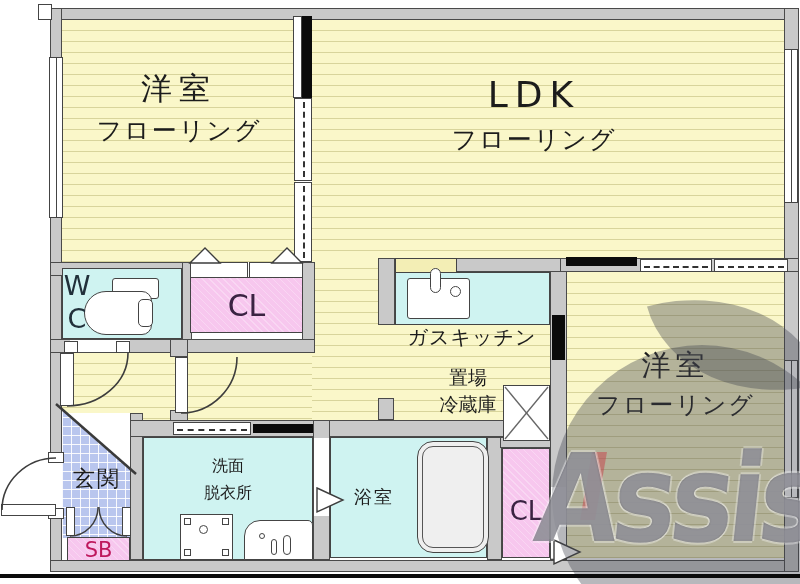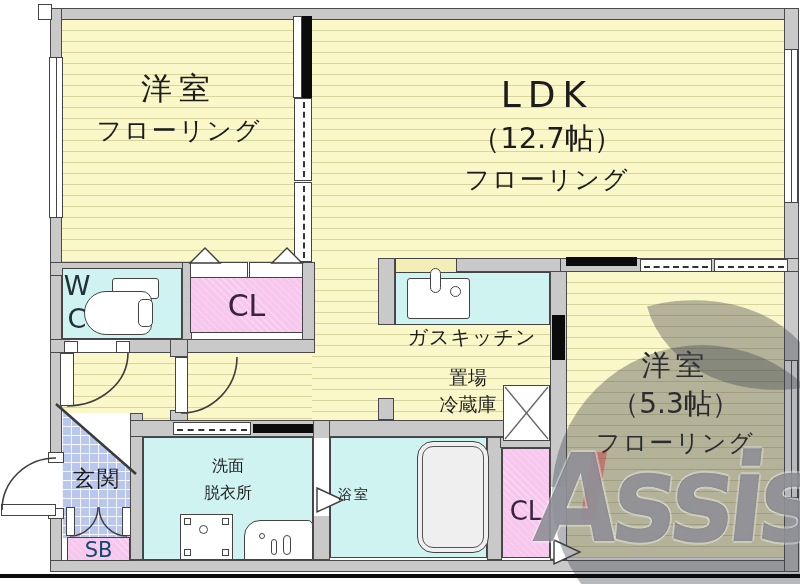--- a/index.html
+++ b/index.html
@@ -167,56 +167,54 @@
     <polygon points="272,263 287,248 302,263" fill="#fff" stroke="#3d3d3d" stroke-width="1.4"></polygon>
     <polygon points="317,488 343,500 317,512" fill="#fff" stroke="#3d3d3d" stroke-width="1.4"></polygon>
     <polygon points="554,540 580,552 554,564" fill="#fff" stroke="#3d3d3d" stroke-width="1.4"></polygon>
   </svg>
 
   <div class="label room-label" style="left:62px;top:70px;width:234px;height:130px;">
     <div class="rl-name">洋室</div>
     <div class="rl-floor">フローリング</div>
   </div>
 
-  <div class="label room-label" style="left:377px;top:74px;width:340px;height:130px;">
+  <div class="label room-label" style="left:364px;top:74px;width:340px;height:130px;">
     <div class="rl-name" style="font-size:36px;">LDK</div>
-    <div class="rl-size">（12.7帖）</div>
     <div class="rl-floor">フローリング</div>
   </div>
 
   <div class="label room-label" style="left:567px;top:348px;width:217px;height:130px;">
     <div class="rl-name" style="font-size:29px;letter-spacing:5px;">洋室</div>
-    <div class="rl-size" style="font-size:28px;">（5.3帖）</div>
     <div class="rl-floor" style="font-size:24px;">フローリング</div>
   </div>
 
   <div class="label" style="left:63px;top:269px;width:28px;font-size:27px;line-height:33px;color:#21303a;">
     <div>W</div>
     <div>C</div>
   </div>
 
   <div class="label" style="left:190px;top:288px;width:113px;font-size:30px;color:#3a2342;">CL</div>
   <div class="label" style="left:502px;top:496px;width:48px;font-size:26px;color:#3a2342;">CL</div>
 
   <div class="label" style="left:396px;top:326px;width:152px;font-size:20px;letter-spacing:1px;">ガスキッチン</div>
 
   <div class="label" style="left:428px;top:364px;width:80px;font-size:19px;line-height:27px;">
     <div>置場</div>
     <div>冷蔵庫</div>
   </div>
 
   <div class="label" style="left:66px;top:466px;width:62px;font-size:22px;letter-spacing:2px;">玄関</div>
-  <div class="label" style="left:67px;top:538px;width:63px;font-size:21px;color:#0c4a6e;">SB</div>
+  <div class="label" style="left:67px;top:538px;width:63px;font-size:21px;color:#be185d;">SB</div>
 
   <div class="label" style="left:155px;top:452px;width:146px;font-size:16px;line-height:27px;">
     <div>洗面</div>
     <div>脱衣所</div>
   </div>
 
-  <div class="label" style="left:318px;top:486px;width:72px;font-size:14px;letter-spacing:2px;">浴室</div>
+  <div class="label" style="left:338px;top:486px;width:72px;font-size:18px;letter-spacing:2px;">浴室</div>
 
   <div class="wm" style="left:552px;top:345px;width:300px;height:300px;border-radius:50%;background:rgba(66,68,80,0.38);"></div>
   <div class="wm" style="left:660px;top:285px;width:150px;height:120px;border-radius:0 100% 0 100%;background:rgba(66,68,80,0.38);transform:rotate(-15deg);"></div>
   <div class="wm" style="left:586px;top:452px;width:15px;height:68px;background:rgba(196,72,80,0.55);transform:skewX(-10deg);"></div>
   <div class="wm" style="left:544px;top:428px;width:420px;font-size:122px;font-weight:bold;letter-spacing:-7px;
               transform:skewX(-6deg) scaleX(0.88);transform-origin:left top;
               color:rgba(66,66,78,0.52);font-family:'DejaVu Sans',sans-serif;
               text-shadow:2px 0 0 rgba(250,250,250,0.35),-2px 0 0 rgba(250,250,250,0.35),0 2px 0 rgba(250,250,250,0.35),0 -2px 0 rgba(250,250,250,0.35);">Assist</div>
 
   <div class="black" style="left:0;top:574px;width:800px;height:4px;"></div>

